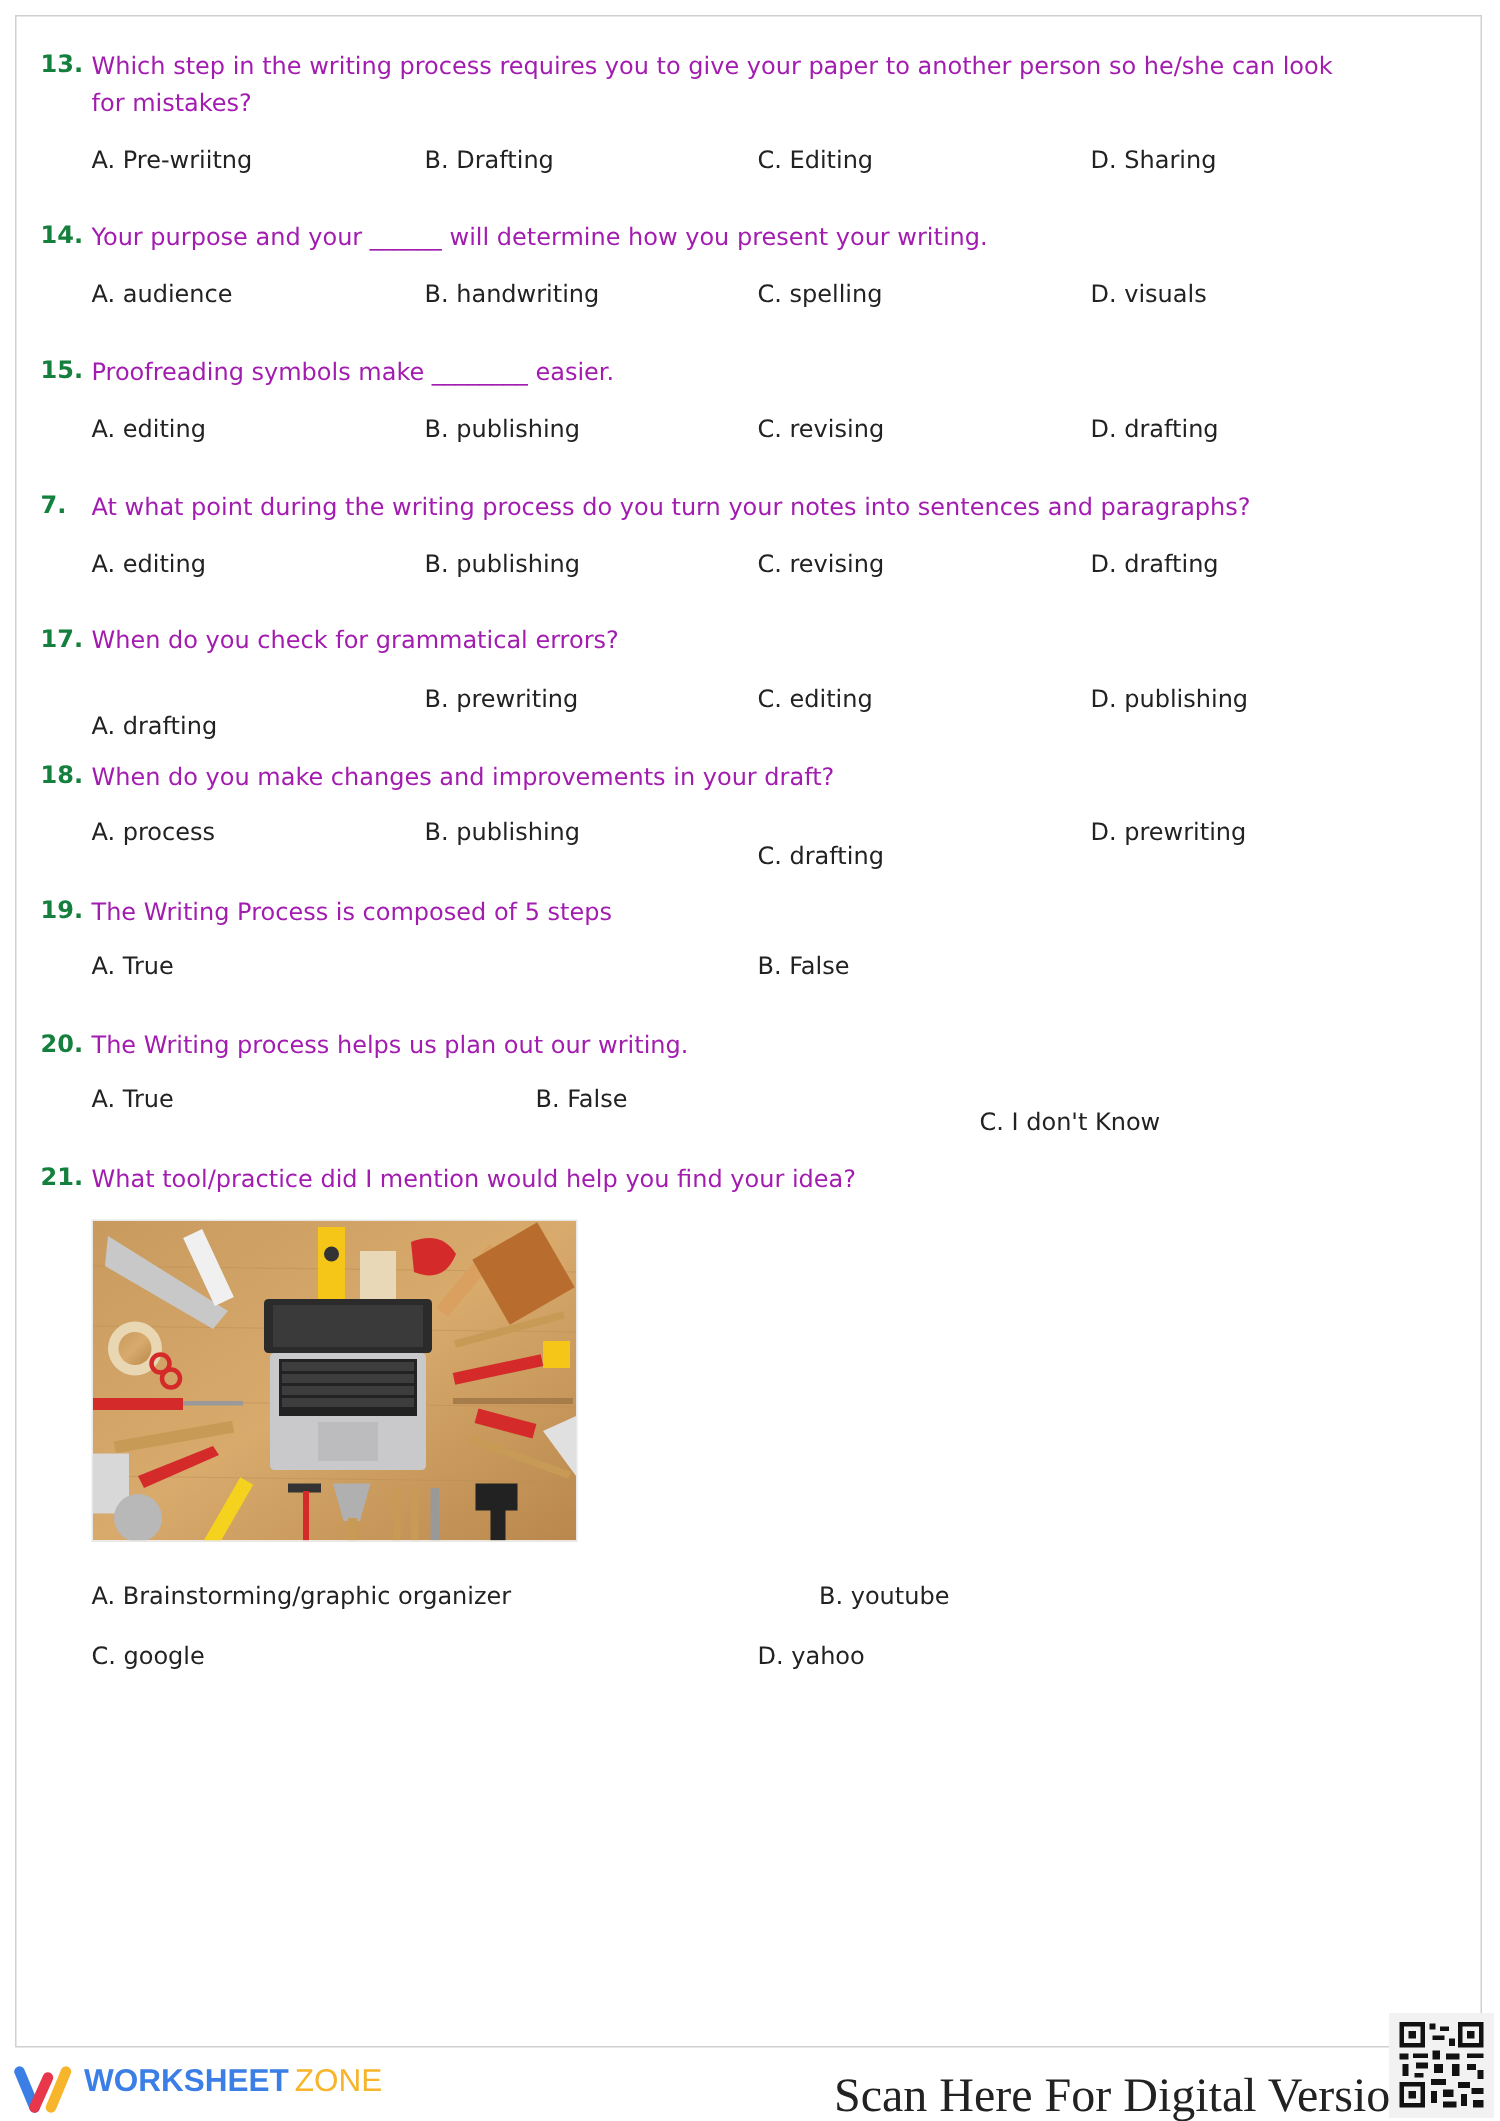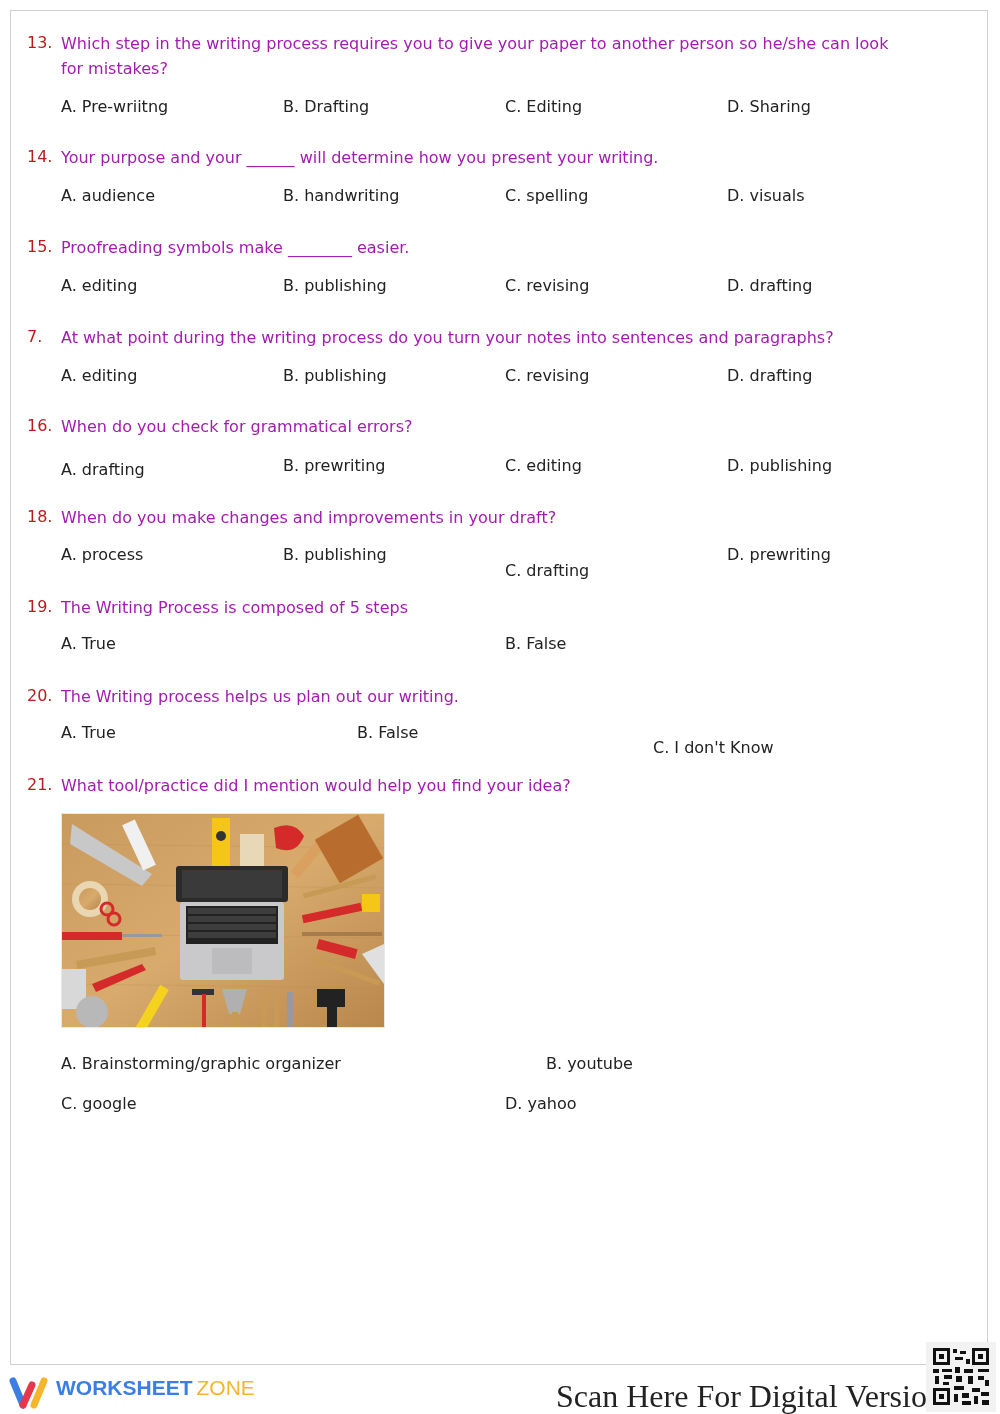--- a/index.html
+++ b/index.html
@@ -1,21 +1,21 @@
 <!DOCTYPE html>
 <html><head>
 <meta charset="utf-8">
 <style>
   html, body { margin:0; padding:0; background:#ffffff; }
   body { width:1000px; height:1414px; position:relative; overflow:hidden;
          font-family:"DejaVu Sans", sans-serif; color:#222; }
   .frame { position:absolute; left:10px; top:10px; width:978px; height:1355px;
            border:1px solid #d0d0d0; box-sizing:border-box; background:#fff; }
   .q { position:absolute; left:0; width:100%; }
-  .qnum { position:absolute; left:16px; font-weight:normal; font-size:16px; color:#b91c1c; }
+  .qnum { position:absolute; left:16px; font-weight:bold; font-size:16px; color:#15803d; }
   .qtext { position:absolute; left:50px; right:80px; font-size:16px; line-height:25px; color:#a21caf; }
   .opt { position:absolute; font-size:16px; color:#222; white-space:nowrap; }
   .pic { position:absolute; left:50px; width:322px; height:213px; overflow:hidden;
          border:1px solid #e8e8e8; }
   .footer-logo { position:absolute; left:8px; top:1376px; height:34px; display:flex; align-items:flex-start; }
   .logo-text-a { font-family:"Liberation Sans", sans-serif; font-weight:bold; font-size:21px; color:#3b7fe6; margin-left:6px; letter-spacing:0px; }
   .logo-text-b { font-family:"Liberation Sans", sans-serif; font-weight:normal; font-size:21px; color:#f7b52c; margin-left:4px; }
   .scan { position:absolute; left:556px; top:1378px; font-size:32px; color:#222; font-family:Liberation Serif, serif; }
   .qr { position:absolute; left:926px; top:1342px; width:70px; height:70px; background:#f2f2f2; }
 </style>
@@ -54,23 +54,23 @@
   <div class="q" style="top:314px;">
     <span class="qnum" style="top:2px;">7.</span>
     <span class="qtext" style="top:0;">At what point during the writing process do you turn your notes into sentences and paragraphs?</span>
     <span class="opt" style="left:50px; top:41px;">A. editing</span>
     <span class="opt" style="left:272px; top:41px;">B. publishing</span>
     <span class="opt" style="left:494px; top:41px;">C. revising</span>
     <span class="opt" style="left:716px; top:41px;">D. drafting</span>
   </div>
 
   <div class="q" style="top:403px;">
-    <span class="qnum" style="top:2px;">16.</span>
+    <span class="qnum" style="top:2px;">17.</span>
     <span class="qtext" style="top:0;">When do you check for grammatical errors?</span>
-    <span class="opt" style="left:50px; top:46px;">A. drafting</span>
+    <span class="opt" style="left:50px; top:60px;">A. drafting</span>
     <span class="opt" style="left:272px; top:42px;">B. prewriting</span>
     <span class="opt" style="left:494px; top:42px;">C. editing</span>
     <span class="opt" style="left:716px; top:42px;">D. publishing</span>
   </div>
 
   <div class="q" style="top:494px;">
     <span class="qnum" style="top:2px;">18.</span>
     <span class="qtext" style="top:0;">When do you make changes and improvements in your draft?</span>
     <span class="opt" style="left:50px; top:40px;">A. process</span>
     <span class="opt" style="left:272px; top:40px;">B. publishing</span>

